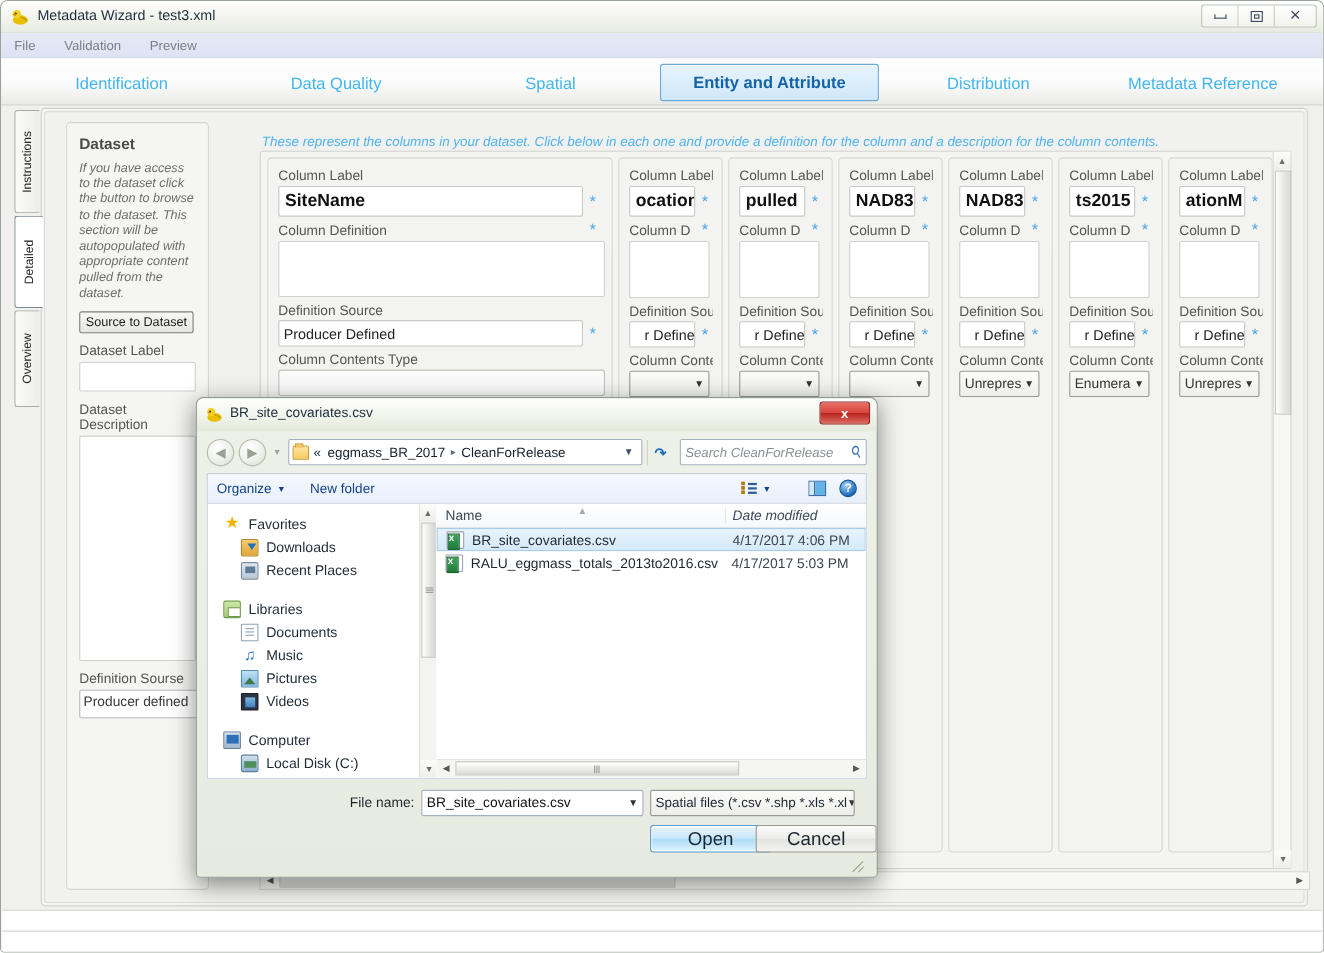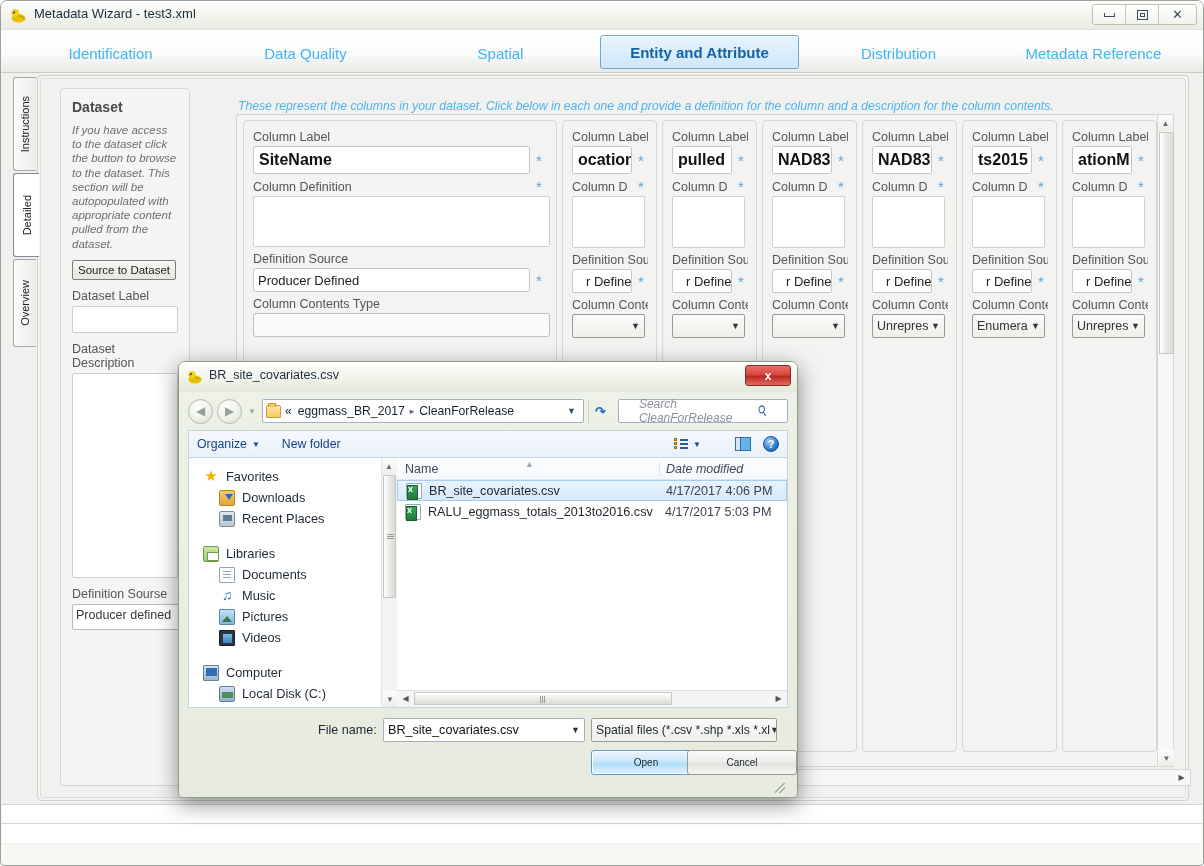--- a/index.html
+++ b/index.html
@@ -390,21 +390,21 @@
   .addr-caret { margin-left:auto; font-size: 9px; color:#39516b; padding-right: 4px;}
   #fd-refresh {
     width: 24px; height: 23px;
     display: flex; align-items: center; justify-content: center;
     color: #1f6fc0; font-size: 13px; font-weight: bold;
     border-left: 1px solid #cdd3c6;
   }
   #fd-search {
     flex: 1; height: 24px; margin-left: 2px;
     background: #ffffff; border: 1px solid #a7b0c0; border-radius: 2px;
-    display: flex; align-items: center; padding: 0 20px;
+    display: flex; align-items: center; padding: 0 4px;
     font-size: 12px; font-style: italic; color: #8a8f96;
   }
   .mag { margin-left: auto; color: #2f6fb5; font-size: 13px; transform: rotate(-45deg); }
 
   #fd-toolbar {
     position: relative; height: 27px; margin: 2px 9px 0 9px;
     background: linear-gradient(180deg,#f5f9fe 0%, #e9f0fa 100%);
     border: 1px solid #c9d3e0; border-bottom: none;
     display: flex; align-items: center;
     padding: 0 8px;
@@ -516,21 +516,21 @@
     position:absolute; left:403px; top:1px; width:186px; height:24px;
     background: linear-gradient(180deg,#fbfbfa,#eeeeea);
     border:1px solid #9a9a96; border-radius:2px;
     display:flex; align-items:center; padding:0 4px;
     font-size:12.2px; color:#1d2630; white-space:nowrap; overflow:hidden;
   }
   #fd-filter .caret2 { margin-left:auto; font-size:9px; color:#333; }
   .fd-btn {
     position:absolute; top:33px; width:110px; height:25px;
     border-radius:3px; display:flex; align-items:center; justify-content:center;
-    font-size:10px; color:#1a2530;
+    font-size:17px; color:#1a2530;
   }
   #fd-open { left:403px;
     background: linear-gradient(180deg,#eaf6fd 0%, #c9e6fa 48%, #addcf7 52%, #dff2fe 100%);
     border:1px solid #5a9dd0; box-shadow: inset 0 0 0 1px #ffffff;}
   #fd-cancel { left:499px;
     background: linear-gradient(180deg,#fbfbfa 0%, #ededea 48%, #e2e2de 52%, #f4f4f1 100%);
     border:1px solid #9a9a96;}
   #fd-grip { position:absolute; right:3px; bottom:2px; width:10px;height:10px;
     background:
       linear-gradient(135deg, transparent 45%, #a8b0a2 45%, #a8b0a2 55%, transparent 55%),
@@ -559,20 +559,25 @@
           <span class="glyph-max">
             <i></i>
           </span>
         </div>
       <div class="wc">
           <span class="glyph-close">✕</span>
         </div>
     </div>
   </div>
 
+  <div id="menubar">
+    <div class="mi">File</div>
+    <div class="mi">Validation</div>
+    <div class="mi">Preview</div>
+  </div>
 
   <div id="navtabs">
     <div class="navtab">Identification</div>
     <div class="navtab">Data Quality</div>
     <div class="navtab">Spatial</div>
     <div class="navtab active">Entity and Attribute</div>
     <div class="navtab">Distribution</div>
     <div class="navtab">Metadata Reference</div>
   </div>
 

